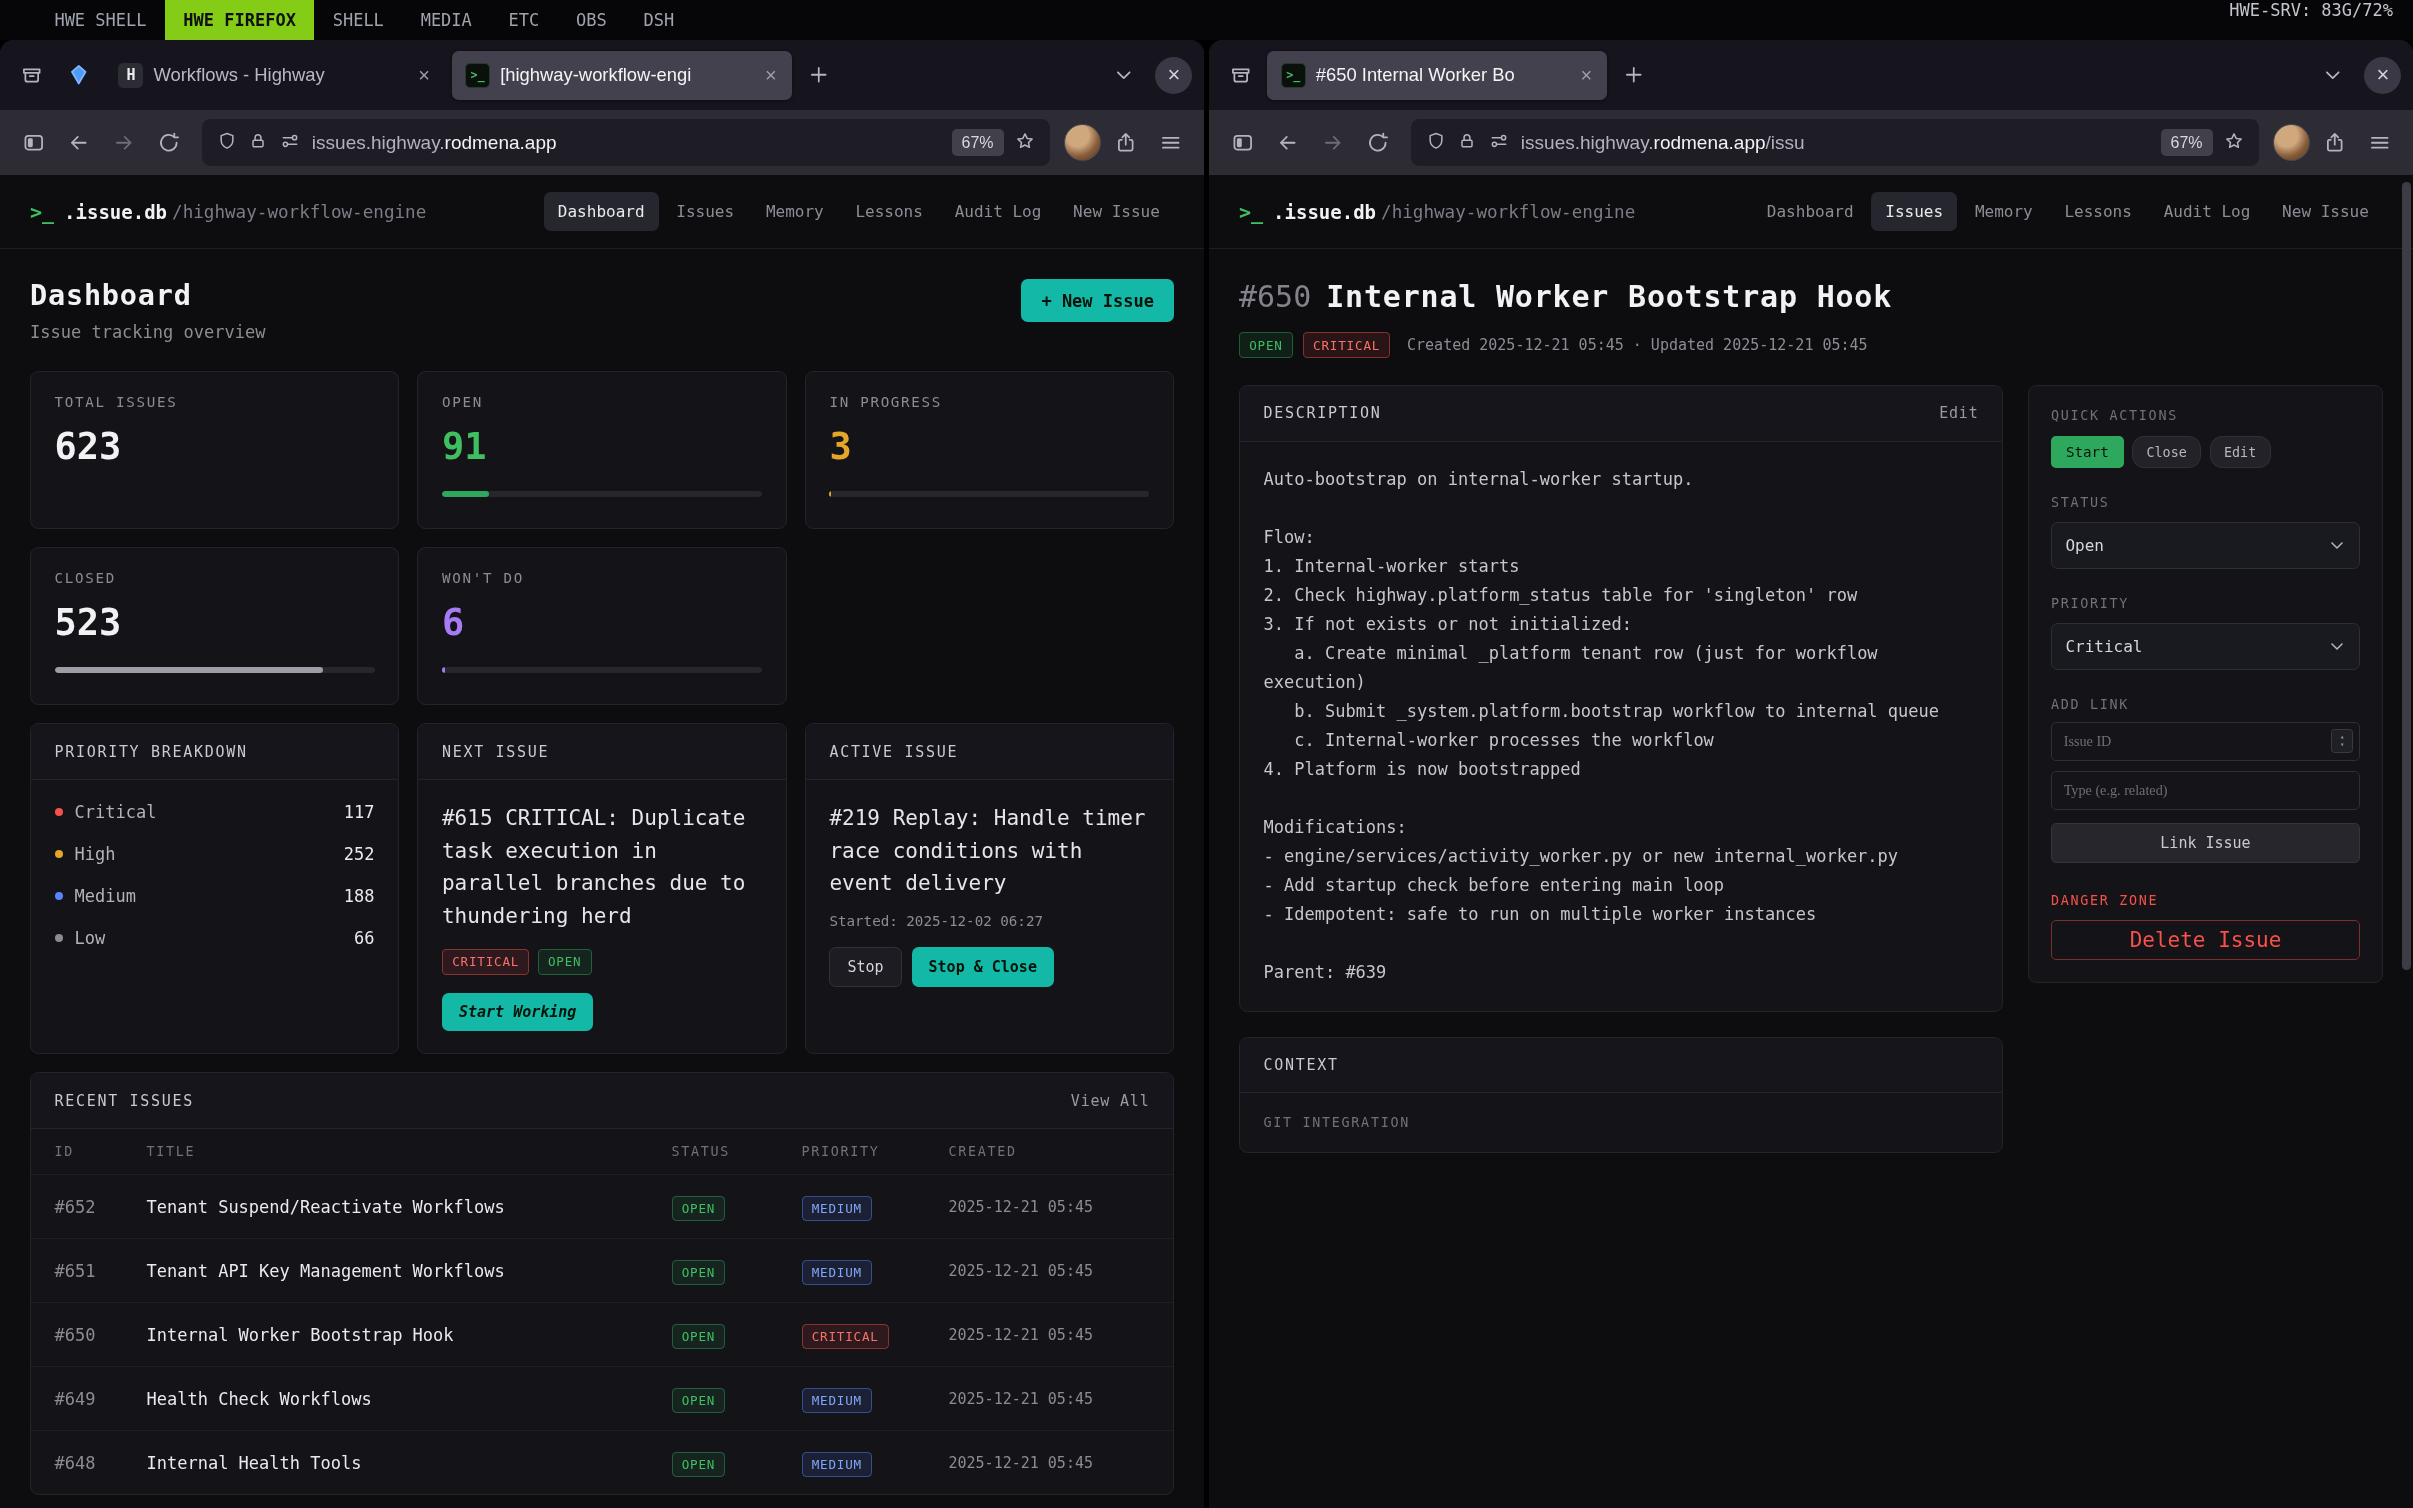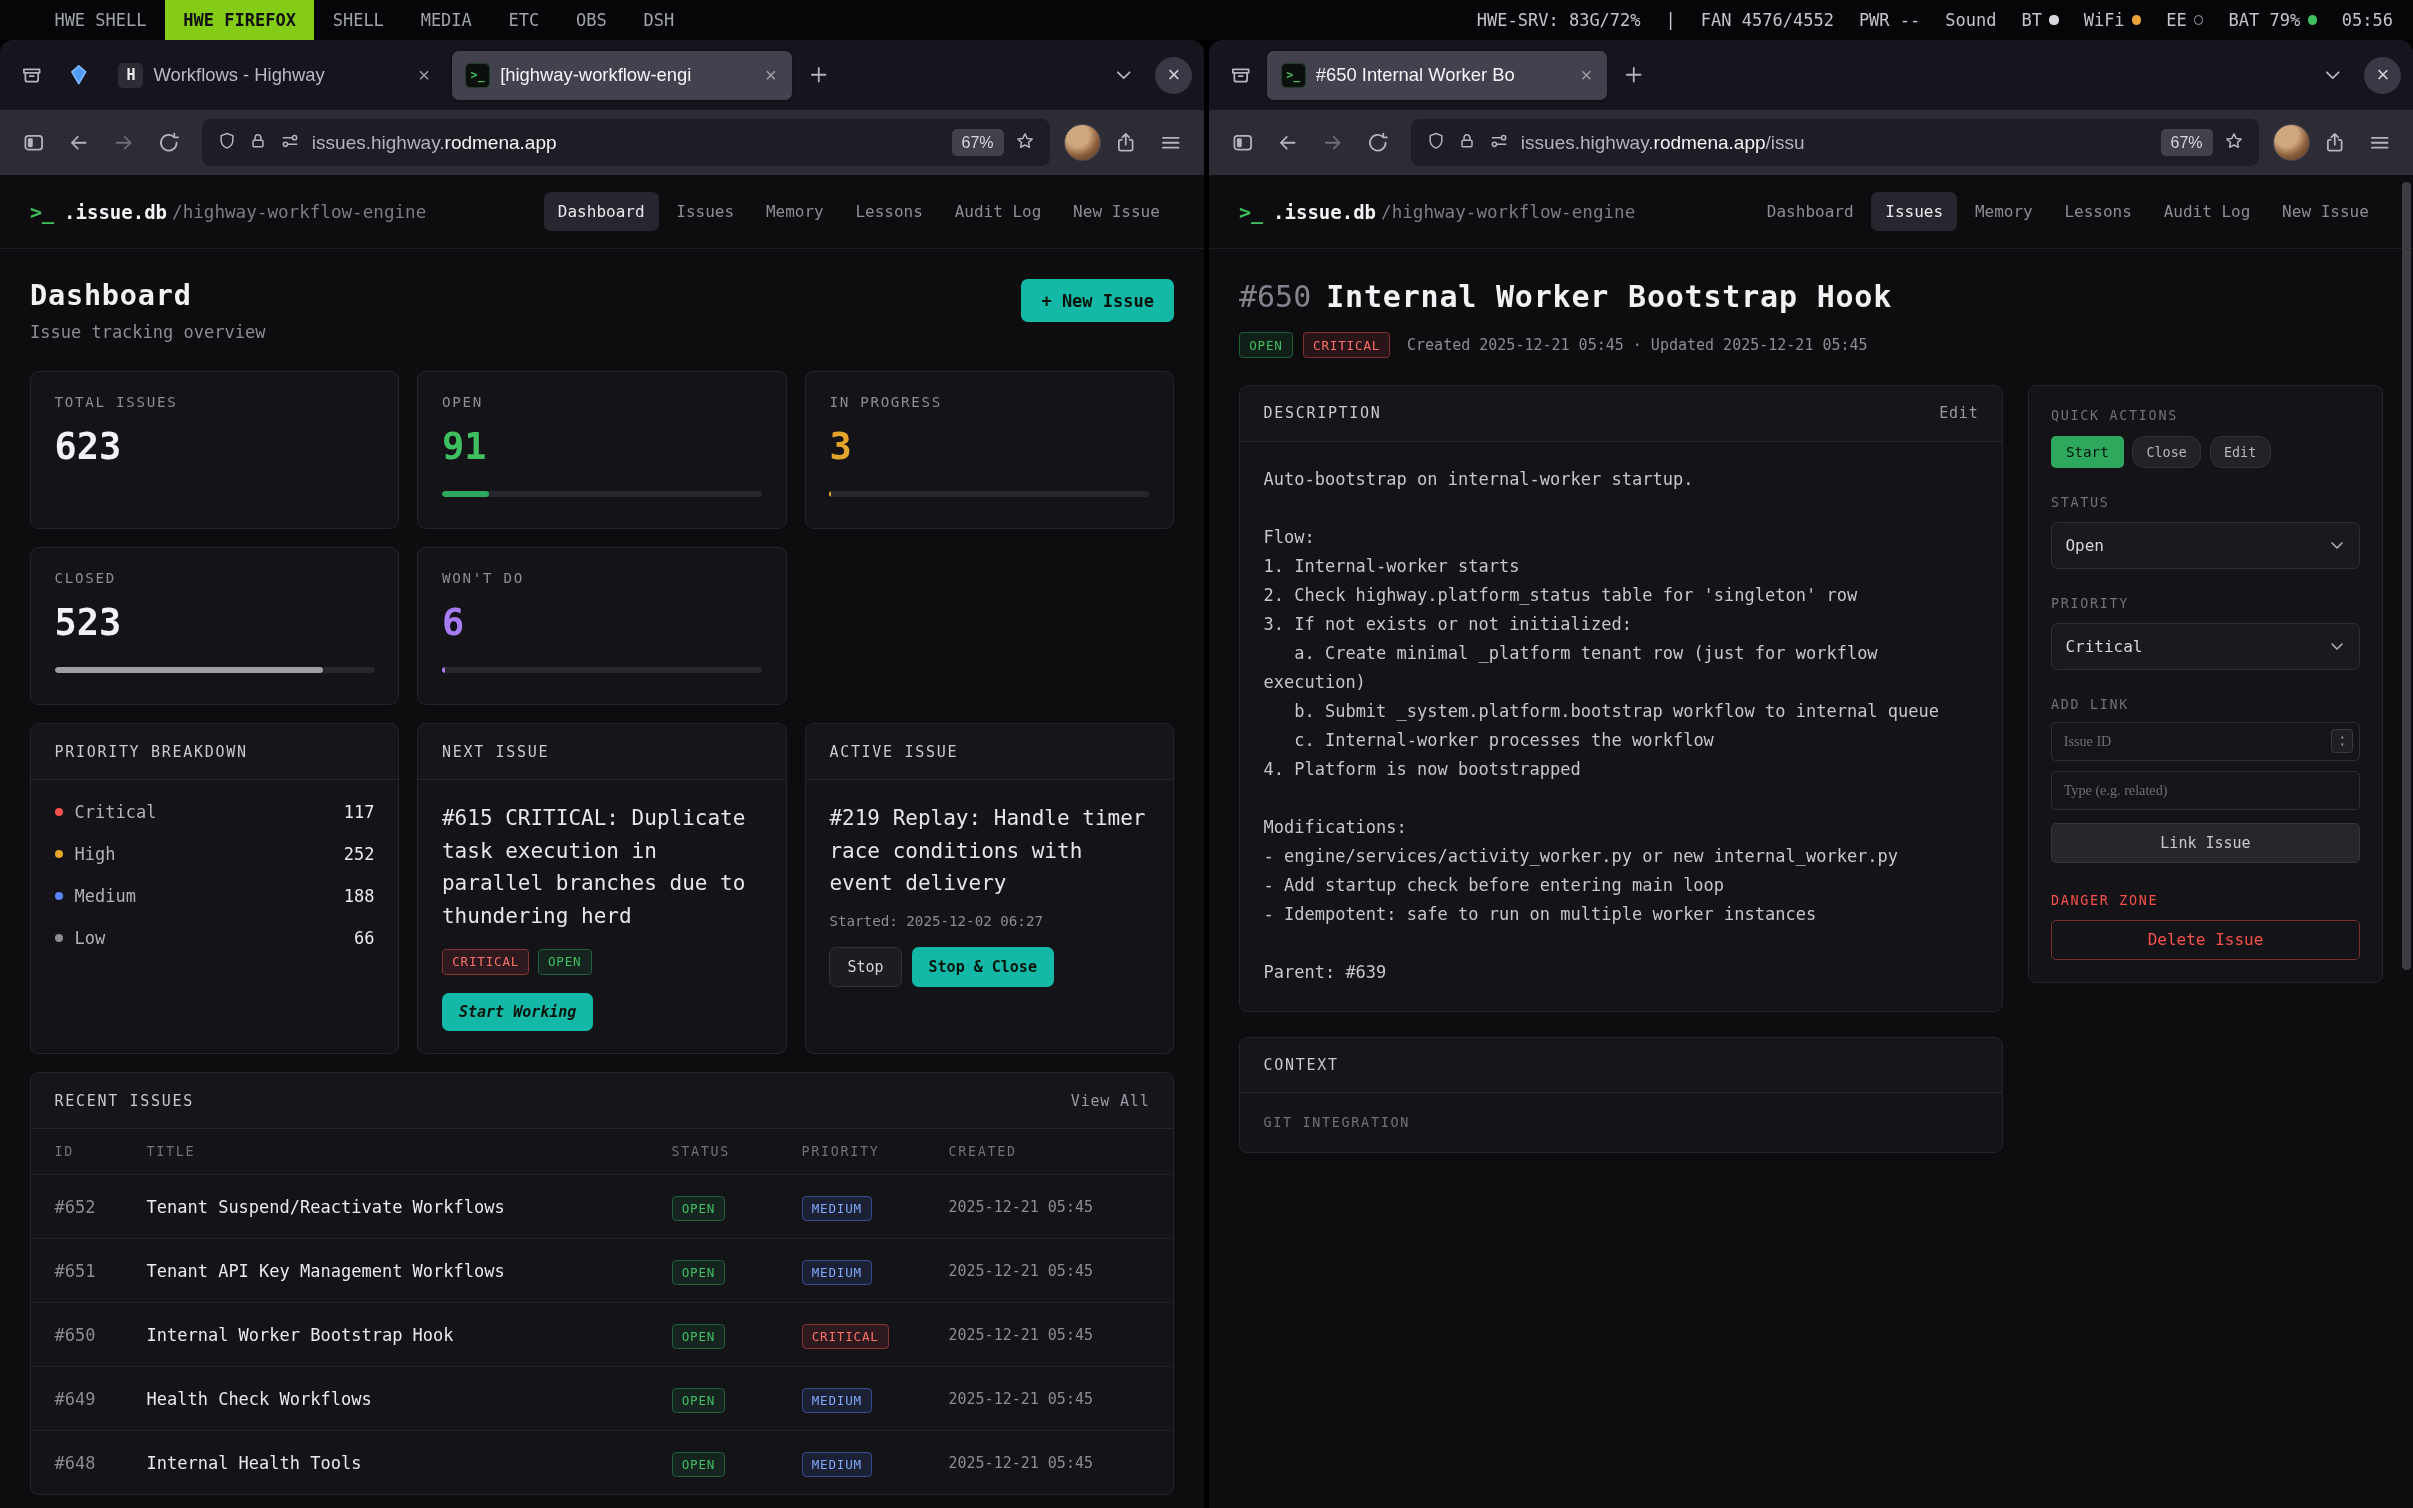--- a/index.html
+++ b/index.html
@@ -6,21 +6,21 @@
   html,body { width:2413px; height:1508px; }
   body { background:#000; overflow:hidden; font-family:"Liberation Sans",sans-serif; }
   button { background:none; border:none; color:inherit; font:inherit; cursor:default; }
 
   
   .topbar { height:40px; background:#060609; display:flex; align-items:stretch;
             font-family:"DejaVu Sans Mono",monospace; font-size:17px; color:#9fa3ab; }
   .tb-tabs { display:flex;padding-left:36px; }
   .tb-tab { display:flex; align-items:center; padding:0 18.4px; }
   .tb-tab.active { background:#84cc16; color:#101014; font-weight:bold; }
-  .tb-status { margin-left:auto; display:flex; align-items:center; gap:25px; padding-right:20px; color:#c3c5cc; }
+  .tb-status { margin-left:auto; display:flex; align-items:center; gap:25px; padding-right:20px; color:#c3c5cc;flex-direction:column; }
   .tb-status .grp { display:flex; align-items:center; }
   .dot { width:9.2px; height:9.2px; border-radius:50%; display:inline-block; margin-left:7.5px; }
   .dot.white { background:#d8dade; } .dot.amber { background:#e8a33d; } .dot.green { background:#3fbf5f; }
   .ring { width:9.2px; height:9.2px; border-radius:50%; border:1.7px solid #9aa0a6; display:inline-block; margin-left:7.5px; }
 
   
   .windows { display:flex; gap:5px; height:1468px; }
   .window { flex:1; min-width:0; display:flex; flex-direction:column;
             border-radius:13.4px 13.4px 0 0; overflow:hidden; background:#16151d; }
 
@@ -149,21 +149,21 @@
   .side-input { width:100%; height:39px; background:#141419; border:0.8px solid #2e2e36; border-radius:5px;
                 color:#d6d6dc; font-family:Liberation Serif, serif; font-size:14.2px; padding:0 11.7px; }
   .side-input::placeholder { color:#6e6e77; }
   .spin { position:absolute; right:6.7px; top:7.5px; width:22px; height:23.5px; background:#1f1f26; border:0.8px solid #3a3a42;
           border-radius:3.4px; display:flex; flex-direction:column; align-items:center; justify-content:center;
           font-size:7.5px; line-height:7.5px; color:#8c8c95; }
   .btn-block { display:flex; width:100%; margin-top:13.4px; height:40px; align-items:center; justify-content:center;
                background:#26262c; border:0.8px solid #34343c; color:#c9c9cf; font-size:15px; border-radius:5px; }
   .danger-label { color:#f85149; font-size:13.4px; letter-spacing:1.7px; margin-top:30px; display:block; }
   .btn-danger { display:flex; width:100%; margin-top:11.7px; height:40px; align-items:center; justify-content:center;
-                background:transparent; border:0.8px solid #7d2f2b; color:#f85149; font-size:16px; border-radius:5px; }
+                background:transparent; border:0.8px solid #7d2f2b; color:#f85149; font-size:21px; border-radius:5px; }
 
   .scroll-thumb { position:absolute; top:6.7px; right:2.5px; width:8.4px; height:788px; background:#3c3c45; border-radius:4.2px; }
 </style>
 </head>
 <body>
 
 <header class="topbar">
   <div class="tb-tabs">
     <div class="tb-tab">HWE SHELL</div>
     <div class="tb-tab active">HWE FIREFOX</div>

